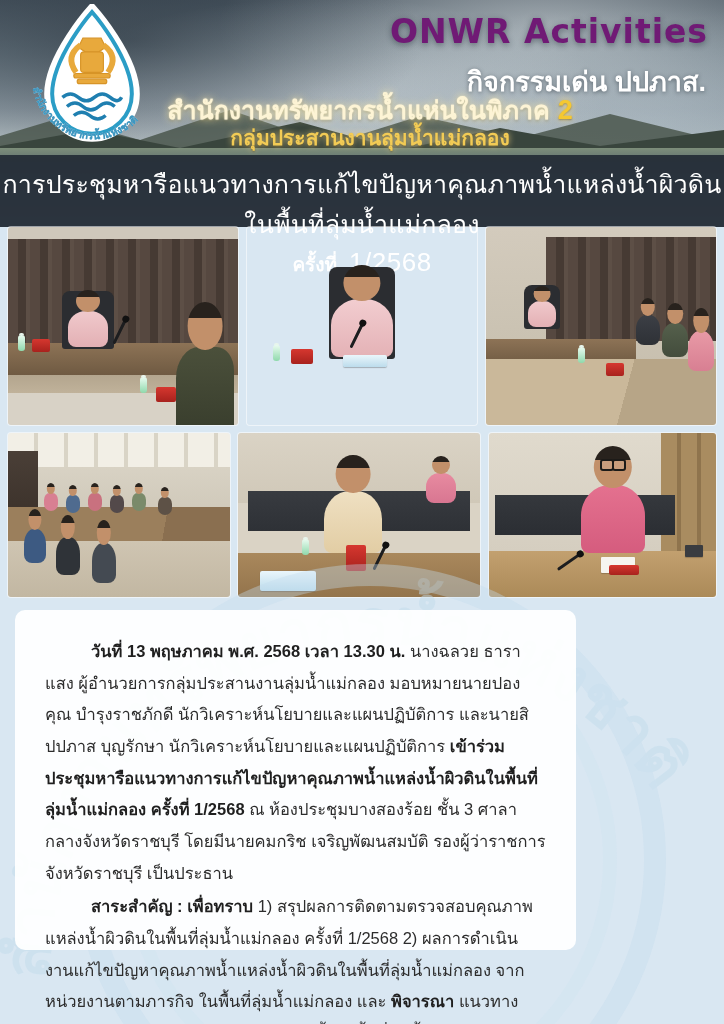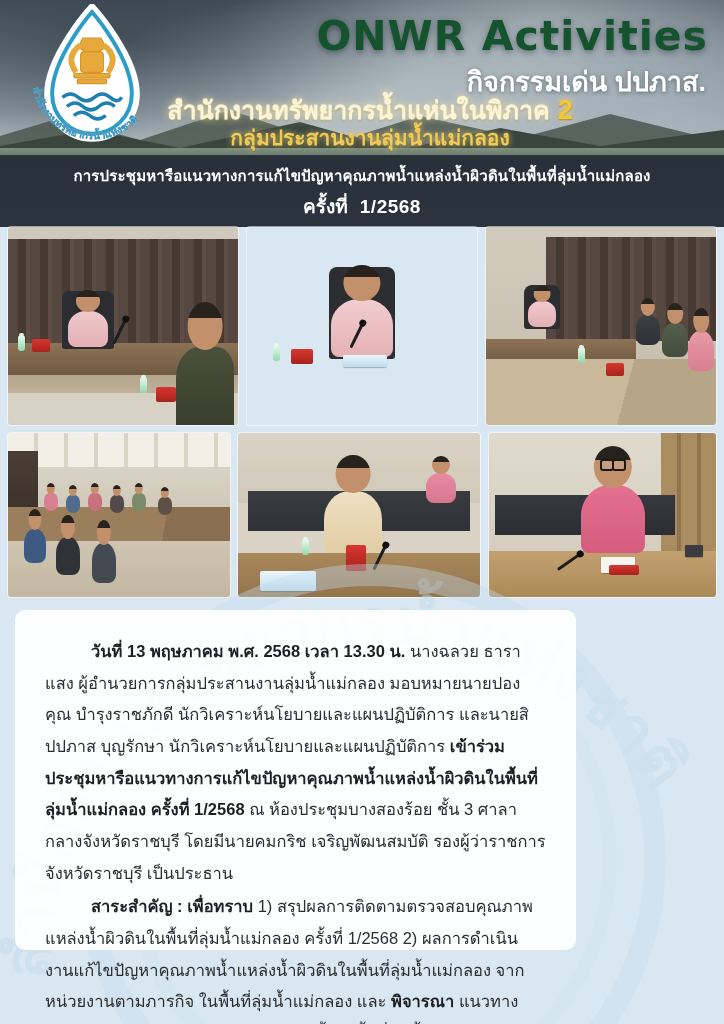--- a/index.html
+++ b/index.html
@@ -16,40 +16,40 @@
       linear-gradient(180deg,#47545f 0%,#66757f 22%,#8b98a1 48%,#aab5ba 62%,#9aa69f 66%,#8c9c8b 70%,#75866f 74%,#6b7a85 80%,#75848f 100%);}
   .mountains{position:absolute;left:0;top:96px;width:724px;height:64px;}
   .water{position:absolute;left:0;top:148px;width:724px;height:79px;
     background:linear-gradient(180deg,#7d8e7a 0,#6d7d74 8px,#66767e 16px,#75848e 40px,#83919a 79px);}
 
   
   .logo{position:absolute;left:22px;top:4px;width:140px;height:148px;}
 
   
   .title{position:absolute;right:16px;top:12px;width:500px;text-align:right;
-    color:#14532d;font-family:"DejaVu Sans",sans-serif;font-weight:800;
-    font-size:41px;letter-spacing:1px;text-shadow:0 2px 6px rgba(20,30,40,.45);}
+    color:#701a75;font-family:"DejaVu Sans",sans-serif;font-weight:800;
+    font-size:33px;letter-spacing:1px;text-shadow:0 2px 6px rgba(20,30,40,.45);}
   .subtitle{position:absolute;right:18px;top:60px;width:500px;text-align:right;
     color:#fff;font-size:27px;font-weight:600;text-shadow:0 1px 4px rgba(20,30,40,.5);}
   .office-line{position:absolute;left:0;top:90px;width:724px;text-align:center;
     color:#fdf4d5;font-size:25px;font-weight:700;
     text-shadow:0 0 8px rgba(255,238,170,.95),0 0 2px rgba(255,255,255,.8),0 1px 3px rgba(60,50,10,.5);
     transform:translateX(8px);}
   .office-num{color:#f5c832;font-weight:800;font-size:27px;margin-left:8px;
     text-shadow:0 0 7px rgba(255,220,120,.9),0 1px 2px rgba(80,60,0,.6);}
   .group-line{position:absolute;left:0;top:121px;width:724px;text-align:center;
     color:#f2cb55;font-size:21px;font-weight:700;
     text-shadow:0 0 6px rgba(255,225,140,.8),0 1px 2px rgba(70,55,10,.55);transform:translateX(8px);}
 
   
   .banner{position:absolute;left:0;top:155px;width:724px;height:72px;
     background:rgba(33,40,51,.89);color:#fff;text-align:center;}
-  .banner-l1{margin-top:9px;font-size:15px;font-weight:700;letter-spacing:.2px;}
+  .banner-l1{margin-top:9px;font-size:25px;font-weight:400;letter-spacing:.2px;}
   .banner-l2{margin-top:3px;font-size:19px;font-weight:600;}
-  .banner-l2 b{font-size:19px;font-weight:700;margin-left:12px;letter-spacing:.5px;}
+  .banner-l2 b{font-size:26px;font-weight:400;margin-left:12px;letter-spacing:.5px;}
 
   
   .photo{position:absolute;border-radius:3px;overflow:hidden;
     box-shadow:0 0 0 1px rgba(255,255,255,.55);}
   .ph1{left:8px;  top:227px;width:230px;height:198px;}
   .ph2{left:247px;top:227px;width:230px;height:198px;}
   .ph3{left:486px;top:227px;width:230px;height:198px;}
   .ph4{left:8px;  top:433px;width:222px;height:164px;}
   .ph5{left:238px;top:433px;width:242px;height:164px;}
   .ph6{left:489px;top:433px;width:227px;height:164px;}

